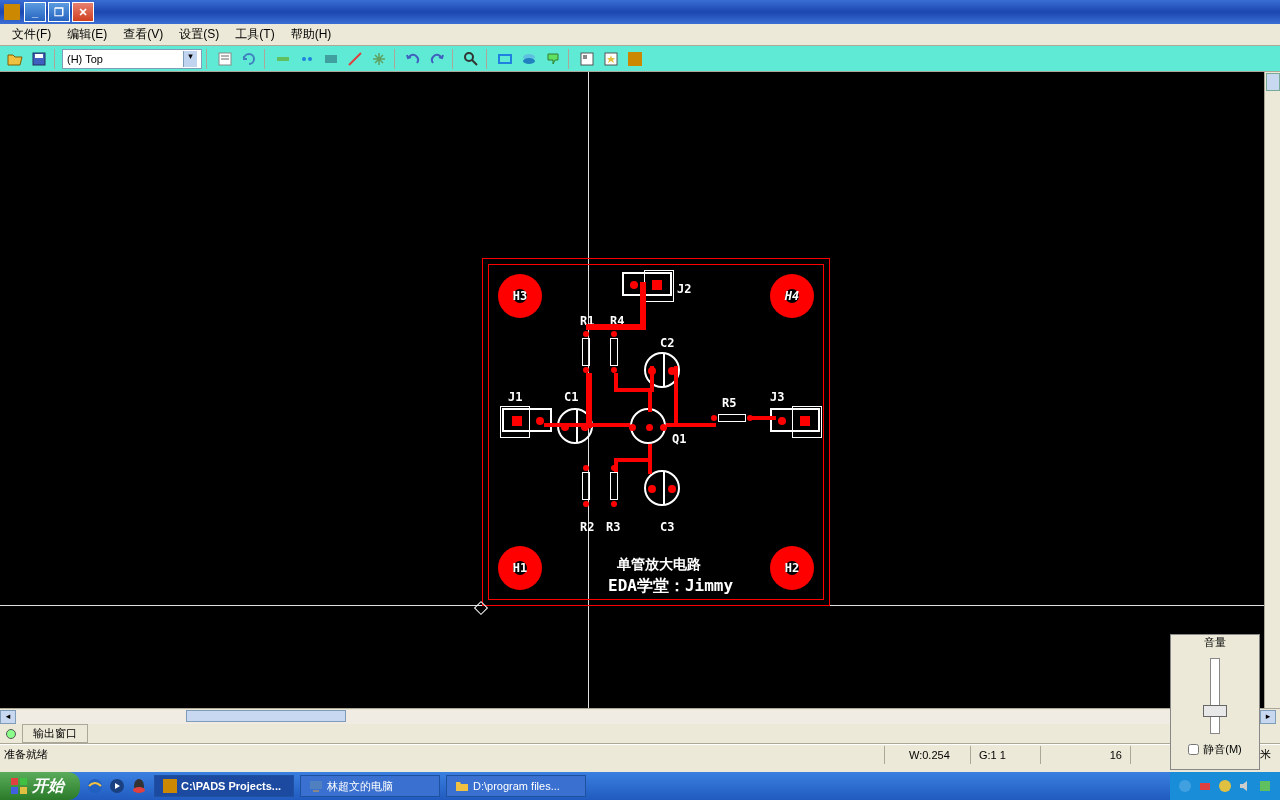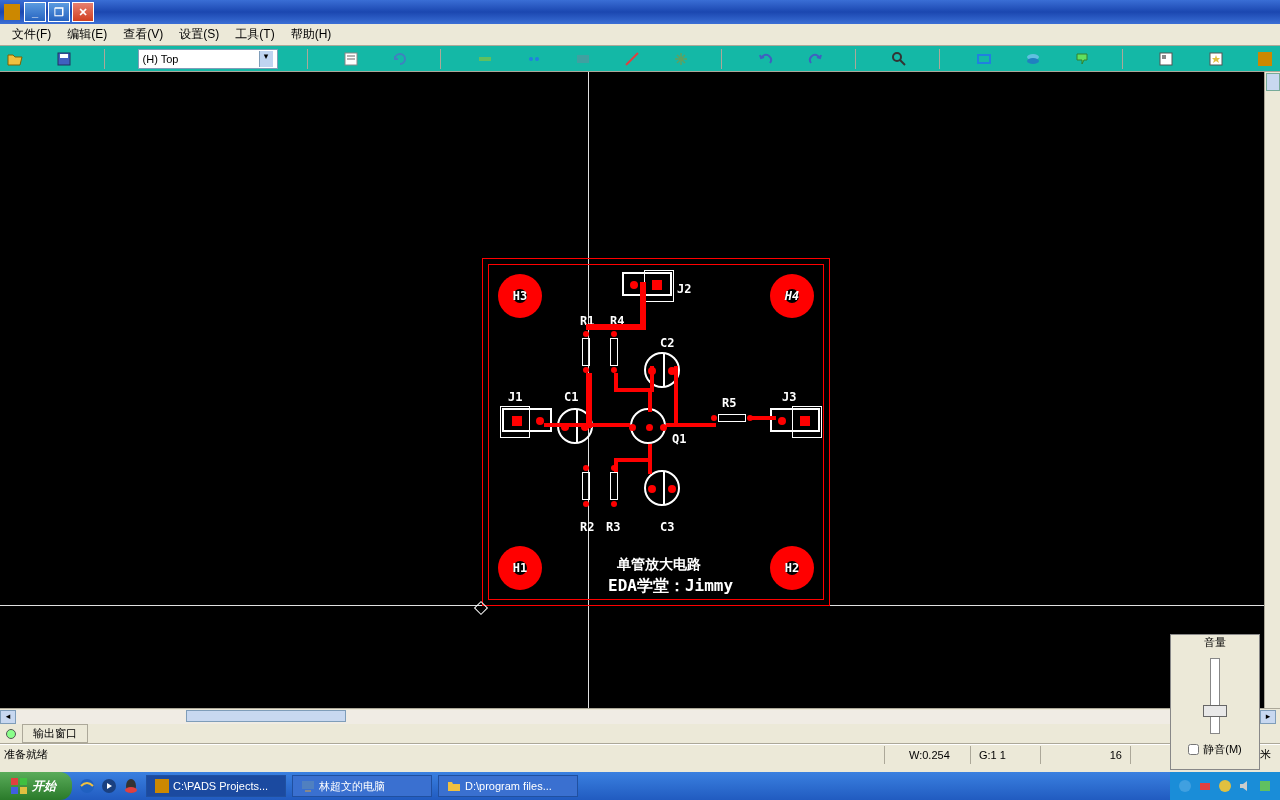--- a/index.html
+++ b/index.html
@@ -9,21 +9,21 @@
 .titlebar .icon { width: 16px; height: 16px; background: #cc8800; margin: 0 4px; }
 .titlebar .title-text { flex: 1; }
 .winbtns { display: flex; }
 .winbtn { width: 22px; height: 20px; margin-right: 2px; border: 1px solid #fff; font-size: 11px; display: flex; align-items: center; justify-content: center; color: white; font-weight: bold; }
 .winbtn.min, .winbtn.max { background: linear-gradient(to bottom, #5b9be0, #2663c0); }
 .winbtn.close { background: linear-gradient(to bottom, #e88070, #d04020); }
 
 .menubar { height: 22px; background: #ece9d8; border-bottom: 1px solid #aca899; display: flex; align-items: center; font-size: 12px; padding-left: 4px; }
 .menubar .menuitem { padding: 2px 8px; cursor: pointer; }
 
-.toolbar { height: 26px; background: #14b8a6; border-bottom: 1px solid #aca899; display: flex; align-items: center; padding: 0 4px; gap: 2px; justify-content: space-between; }
+.toolbar { height: 26px; background: #5eead4; border-bottom: 1px solid #aca899; display: flex; align-items: center; padding: 0 4px; gap: 2px; }
 .toolbtn { width: 22px; height: 22px; border: 1px solid transparent; display: flex; align-items: center; justify-content: center; font-size: 12px; cursor: pointer; }
 .tool-sep { width: 4px; height: 20px; border-left: 1px solid #aca899; margin: 0 2px; }
 .layer-dropdown { width: 140px; height: 20px; border: 1px solid #7f9db9; background: white; font-size: 11px; padding: 0 4px; display: flex; align-items: center; justify-content: space-between; }
 .layer-dropdown .dd-arrow { width: 14px; height: 16px; background: #c0d4f0; border-left: 1px solid #7f9db9; text-align: center; font-size: 9px; }
 
 .canvas-area { position: relative; width: 1280px; height: 636px; background: black; overflow: hidden; }
 .canvas-area .crosshair-v { position: absolute; left: 588px; top: 0; width: 1px; height: 100%; background: #e0e0e0; }
 .canvas-area .crosshair-h { position: absolute; top: 533px; left: 0; width: 100%; height: 1px; background: #e0e0e0; }
 .vscroll { position: absolute; right: 0; top: 0; width: 16px; height: 100%; background: #ece9d8; border-left: 1px solid #aca899; }
 .vscroll .thumb { width: 14px; height: 18px; background: #c8d8f0; border: 1px solid #7a9; margin: 1px; }
@@ -65,25 +65,25 @@
 
 .output-tab { height: 20px; background: #ece9d8; display: flex; align-items: center; border-bottom: 1px solid #aca899; }
 .output-tab .tabdot { width: 10px; height: 10px; background: #8aff8a; border-radius: 50%; margin: 0 6px; border: 1px solid #555; }
 .output-tab .otab { padding: 1px 10px; border: 1px solid #aca899; background: #ece9d8; font-size: 11px; }
 
 .statusbar { height: 20px; background: #ece9d8; display: flex; align-items: center; font-size: 11px; border-top: 1px solid #fff; }
 .statusbar .stat-cell { padding: 0 8px; border-left: 1px solid #aca899; height: 18px; display: flex; align-items: center; }
 .statusbar .stat-left { flex: 1; padding-left: 4px; }
 
 .taskbar { position: absolute; bottom: 0; left: 0; right: 0; height: 28px; background: linear-gradient(to bottom, #3a80e0, #215bc0); display: flex; align-items: center; }
-.taskbar .start { height: 28px; padding: 0 16px 0 10px; background: linear-gradient(to bottom, #5aac5a, #2a7a2a); color: white; font-size: 12px; font-weight: bold; font-style: italic; display: flex; align-items: center; border-radius: 0 12px 12px 0; gap: 4px; }
+.taskbar .start { height: 28px; padding: 0 16px 0 10px; background: linear-gradient(to bottom, #5aac5a, #2a7a2a); color: white; font-size: 16px; font-weight: bold; font-style: italic; display: flex; align-items: center; border-radius: 0 12px 12px 0; gap: 4px; }
 .taskbar .ql { display: flex; gap: 4px; margin-left: 6px; }
 .taskbar .ql-icon { width: 18px; height: 18px; }
 .taskbar .task { margin-left: 6px; height: 22px; padding: 0 8px; background: #3a70d0; border: 1px solid #2050a0; color: white; font-size: 11px; display: flex; align-items: center; gap: 4px; min-width: 140px; }
-.taskbar .task.active { background: #1b4aa0; }
+.taskbar .task.active { background: #1b4aa0; font-weight: bold; }
 .taskbar .tray { margin-left: auto; padding: 0 8px; background: #1a8dd8; height: 28px; display: flex; align-items: center; gap: 6px; color: white; font-size: 11px; }
 .tray-icon { width: 14px; height: 14px; }
 
 .volume-panel { position: absolute; right: 20px; bottom: 30px; width: 90px; height: 136px; background: #ece9d8; border: 1px solid #888; font-size: 11px; text-align: center; }
 .volume-panel .track { width: 10px; height: 76px; border: 1px solid #888; margin: 8px auto; position: relative; background: #fff; }
 .volume-panel .knob { position: absolute; left: -8px; top: 46px; width: 24px; height: 12px; background: #e8e8e8; border: 1px solid #666; }
 .volume-panel .mute { display: flex; align-items: center; justify-content: center; gap: 4px; }
 .volume-panel .mute input { width: 11px; height: 11px; }
 
 svg.ticon { width: 16px; height: 16px; }
@@ -253,21 +253,21 @@
         <div class="pin p2"></div>
     </div>
 
     <div class="complbl" style="left:26px; top:132px;">J1</div>
     <div class="conn" style="left:20px; top:150px; transform:scaleX(-1);">
       <div class="conn-inner"></div>
         <div class="pin p1"></div>
         <div class="pin p2"></div>
     </div>
 
-    <div class="complbl" style="left:300px; top:132px;">J3</div>
+    <div class="complbl" style="left:288px; top:132px;">J3</div>
     <div class="conn" style="left:288px; top:150px;">
       <div class="conn-inner"></div>
         <div class="pin p1"></div>
         <div class="pin p2"></div>
     </div>
 
     <div class="reslbl" style="left:98px; top:56px;">R1</div>
     <div class="res" style="left:100px; top:80px;">
         <div class="rpin" style="top:-8px;"></div>
         <div class="rpin" style="bottom:-8px;"></div>

